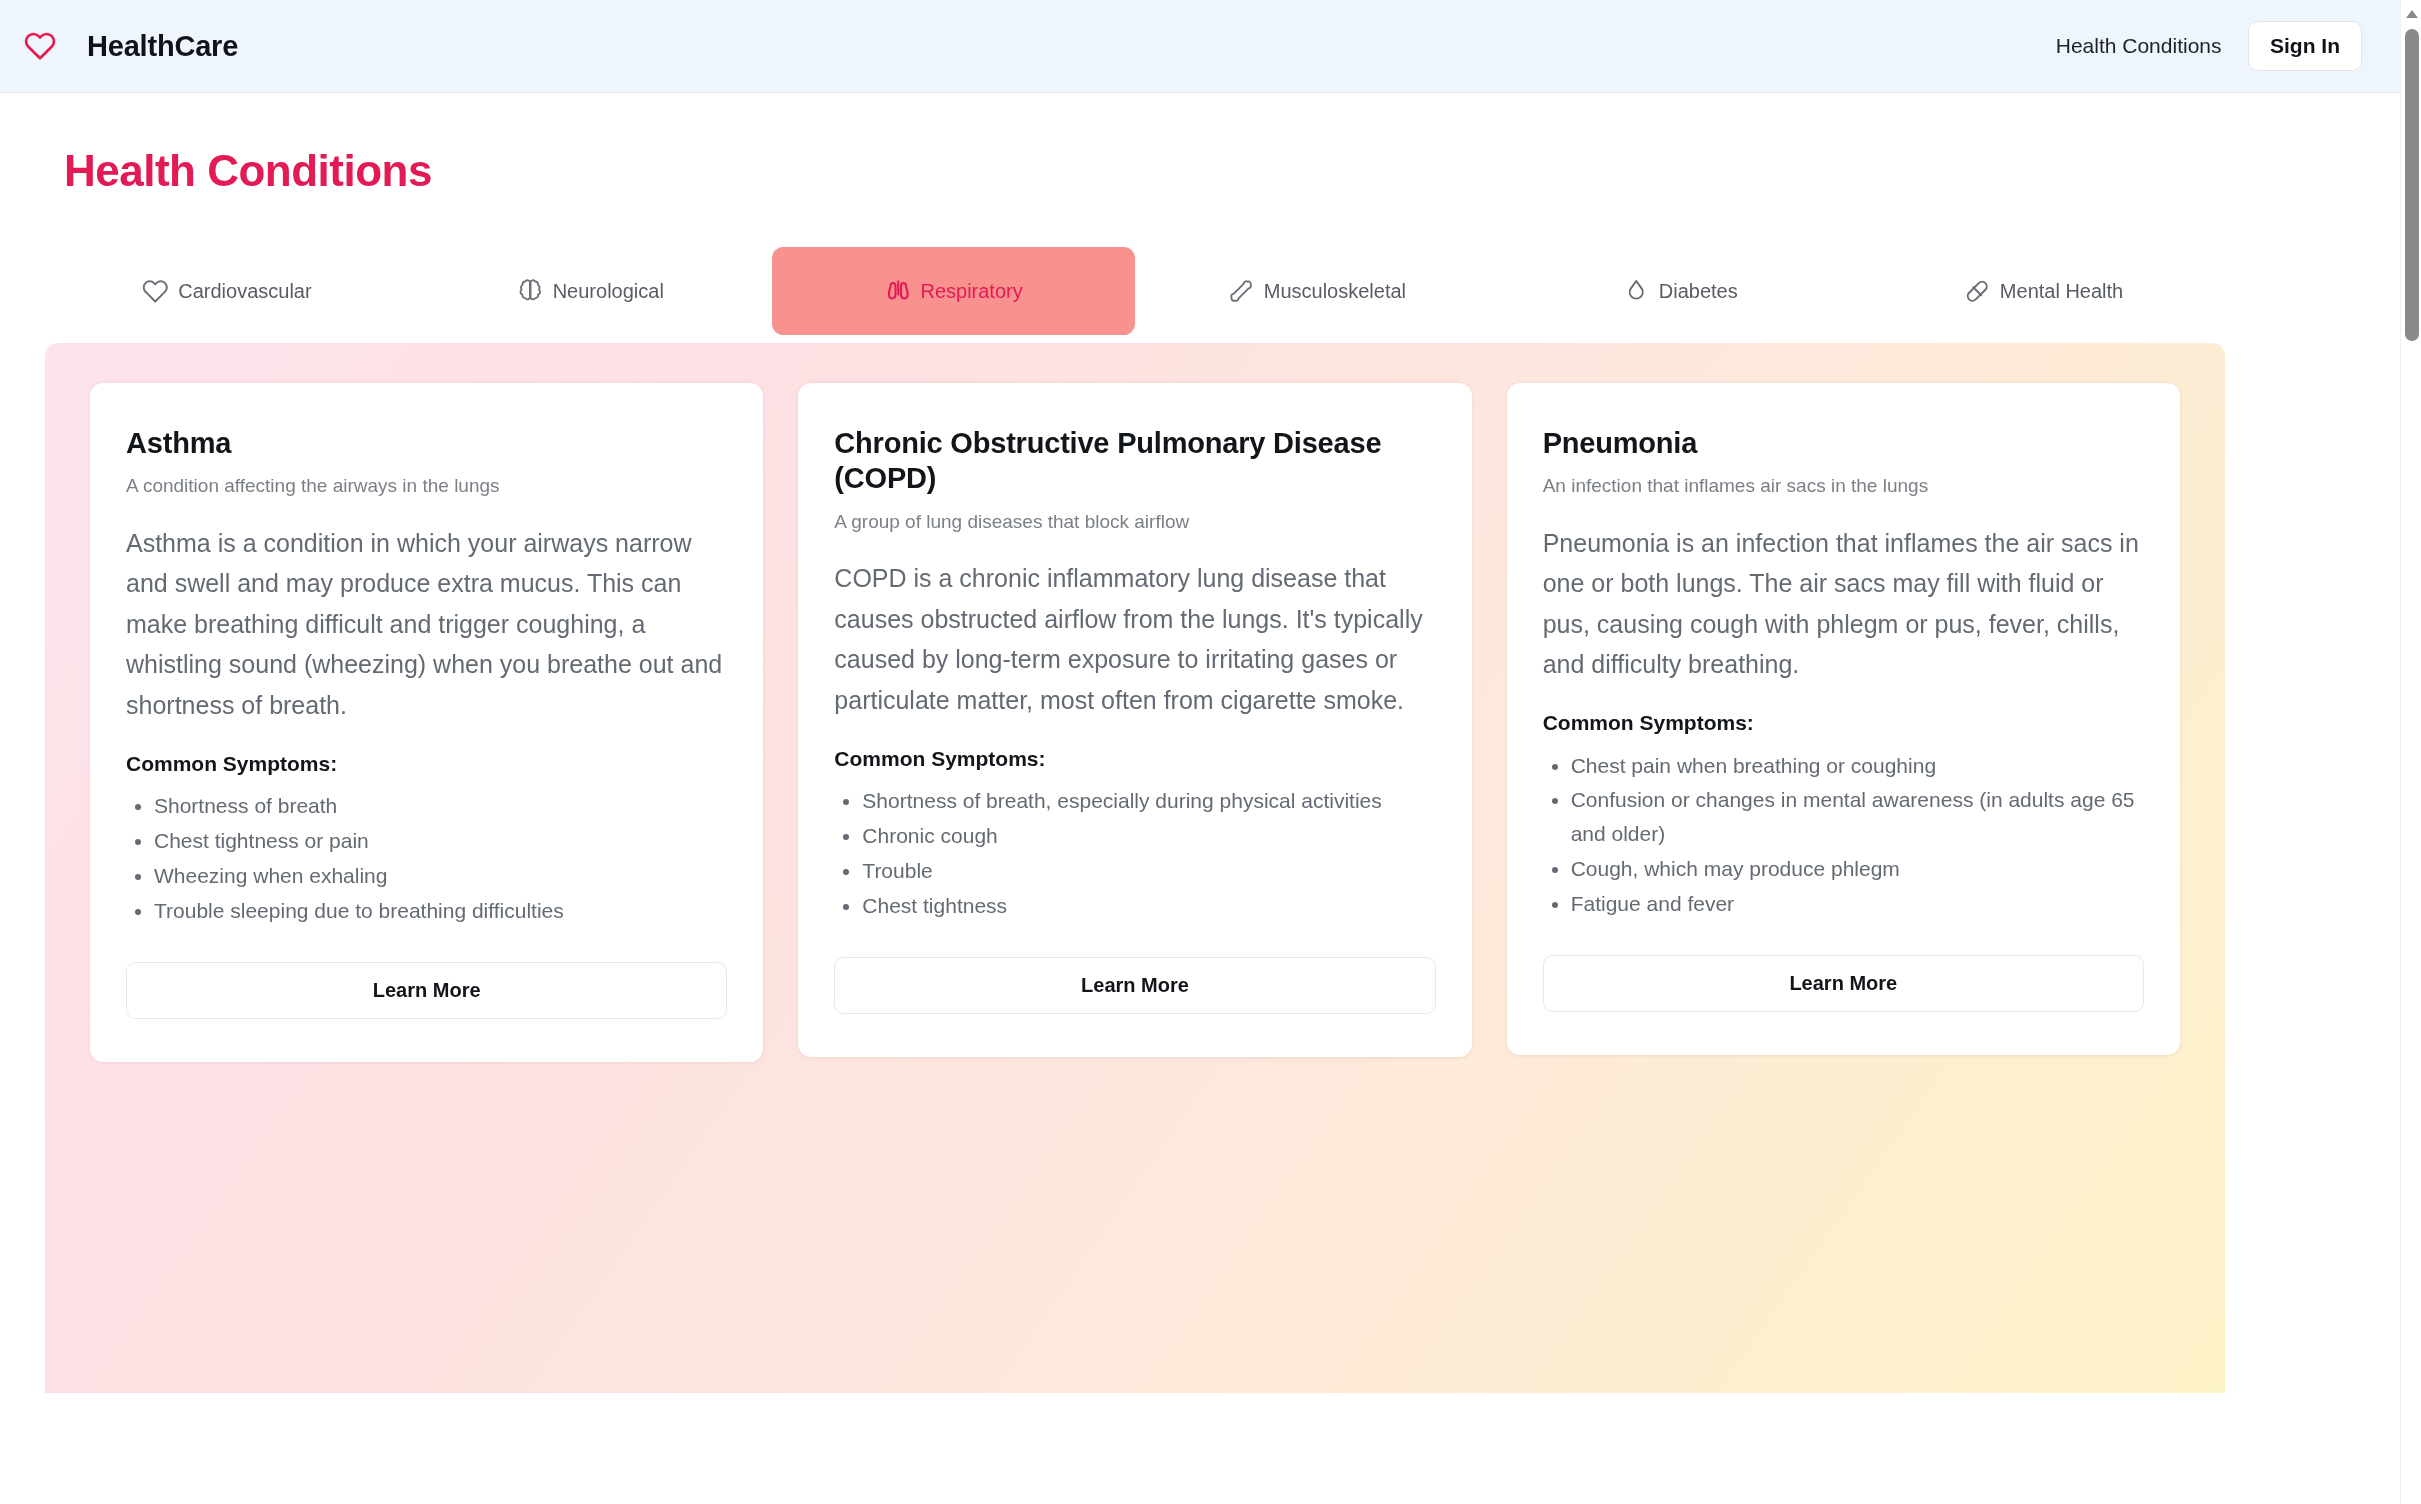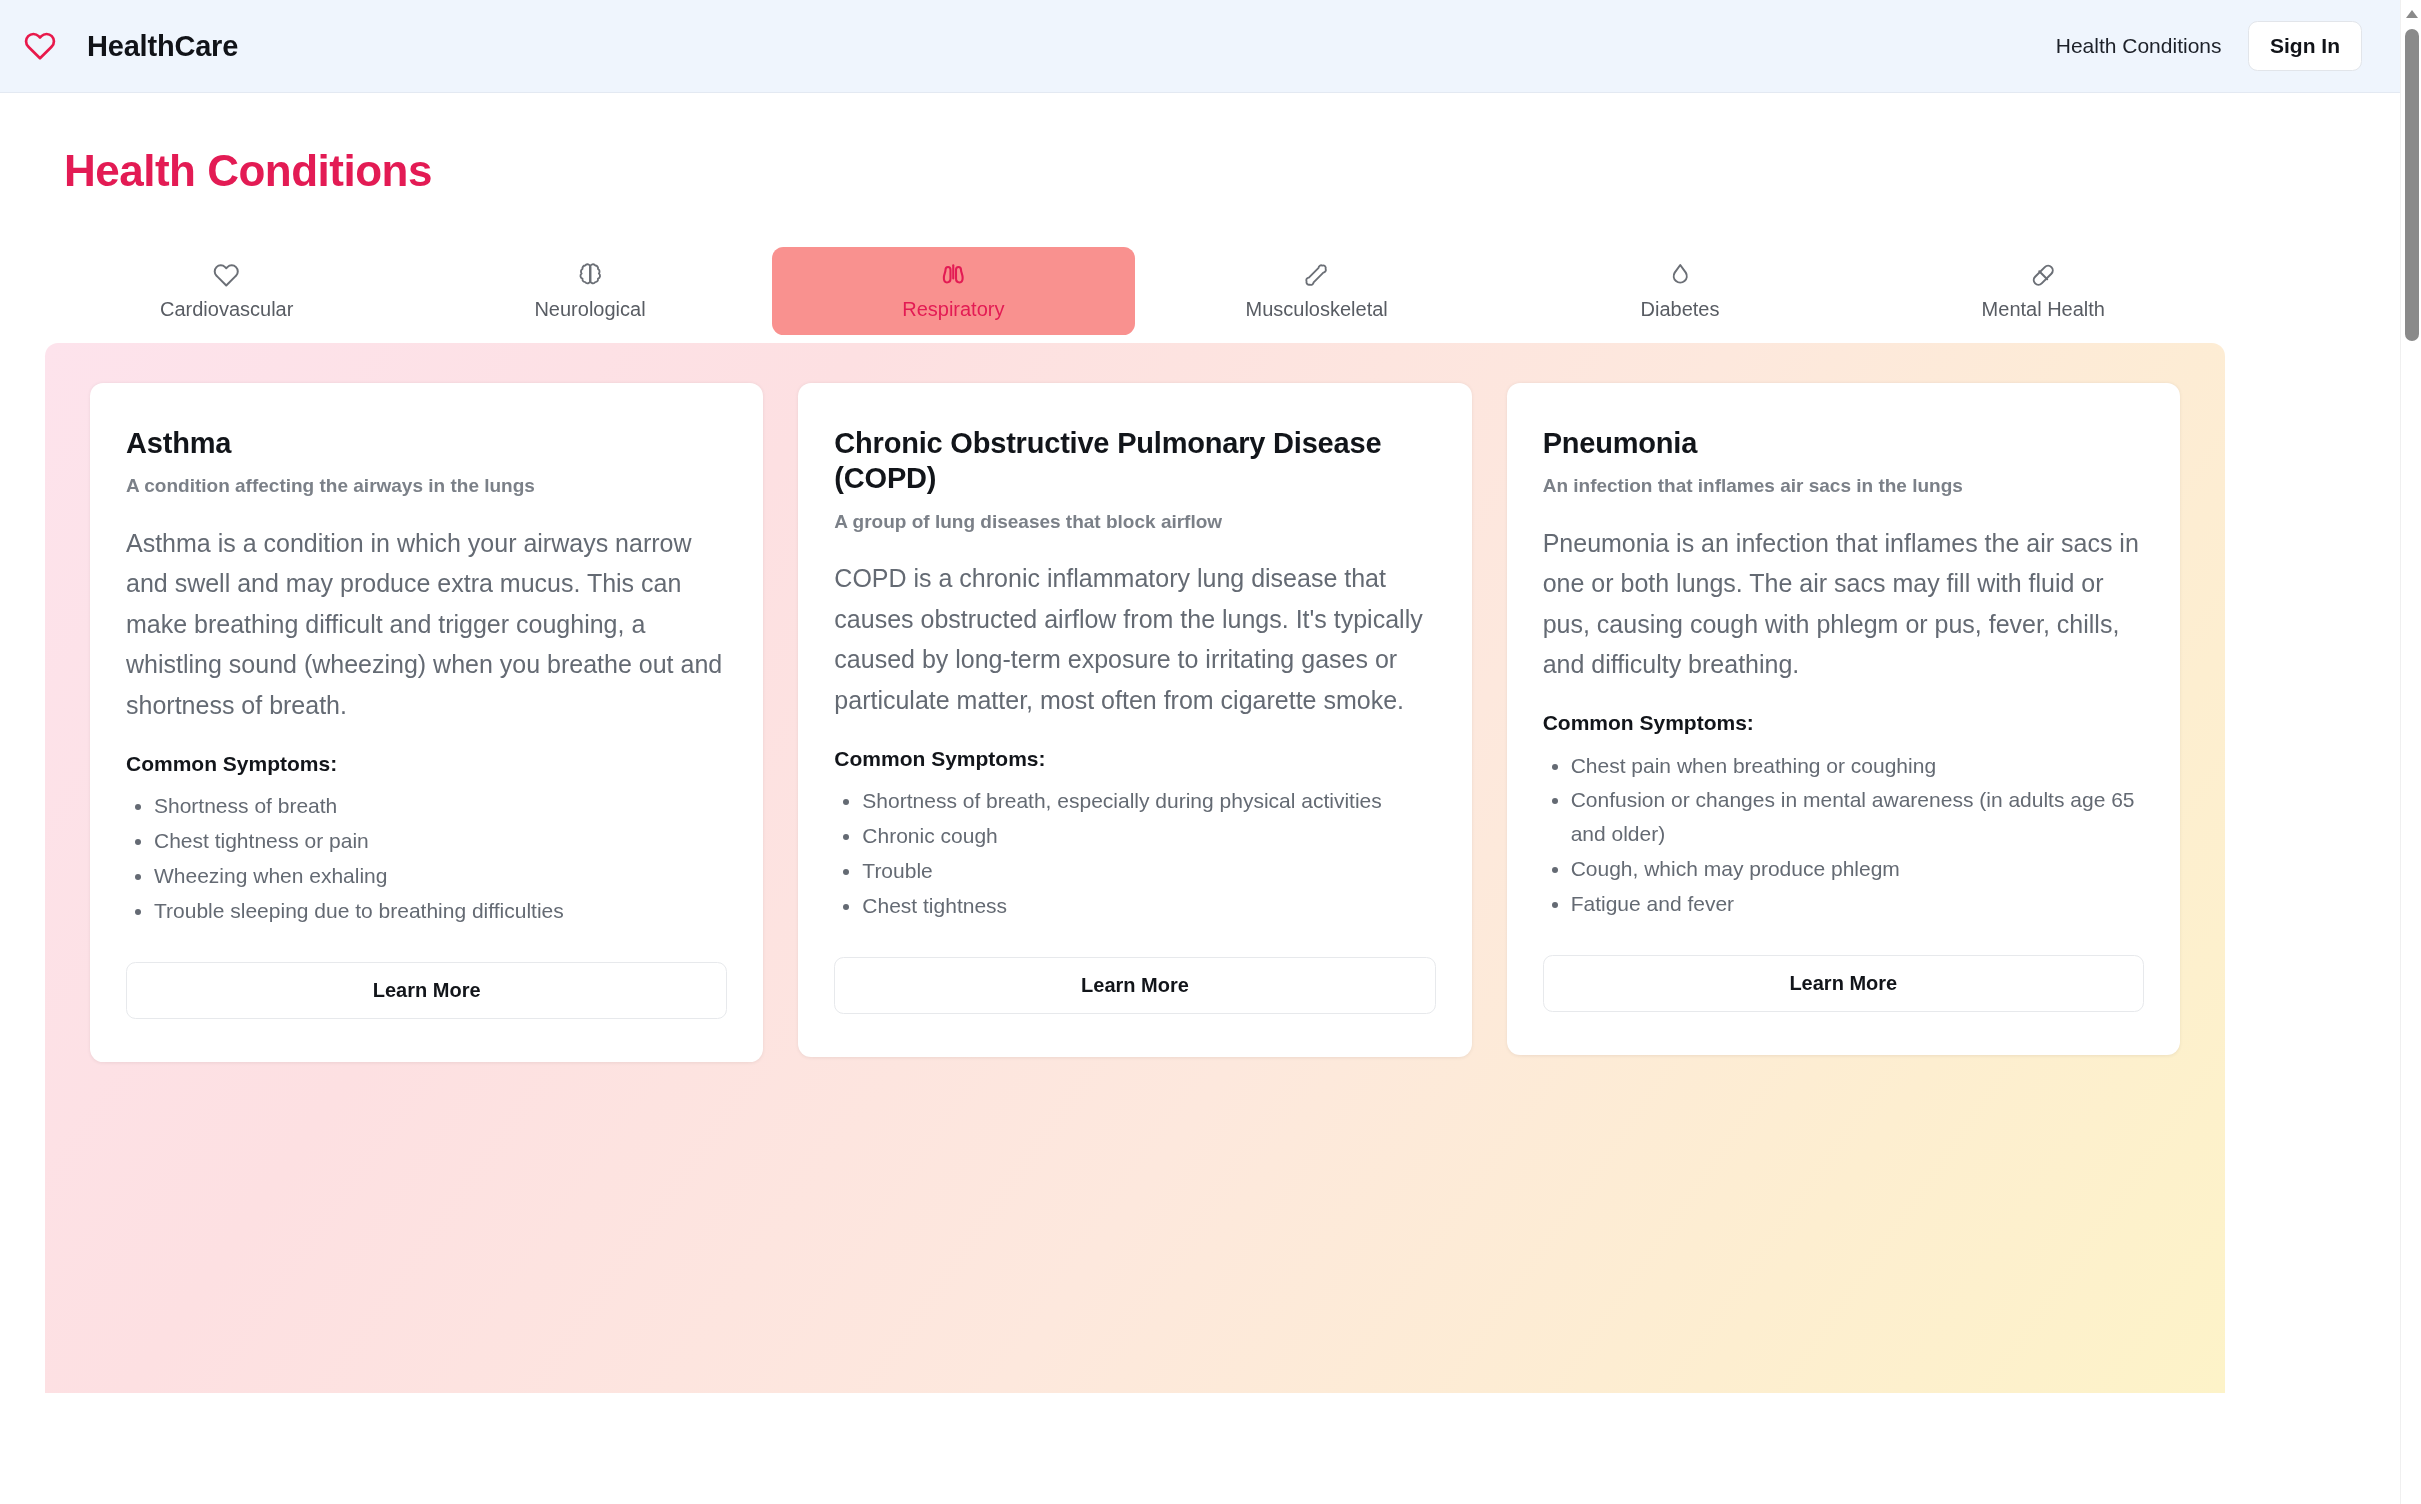--- a/index.html
+++ b/index.html
@@ -100,21 +100,21 @@
   .tabs {
     display: flex;
     margin: 51px 0 0 45px;
     width: 2180px;
   }
   .tab {
     flex: 1 1 0;
     height: 88px;
     border-radius: 11.4px;
     display: flex;
-    flex-direction: column;
+    flex-direction: row;
     align-items: center;
     justify-content: center;
     gap: 8.5px;
     cursor: pointer;
     background: transparent;
   }
   .tab.active {
     background: #f9918f;
   }
   .tab-icon {
@@ -162,21 +162,20 @@
     font-weight: bold;
     color: #12151a;
     line-height: 1.22;
     letter-spacing: -0.2px;
   }
   .card-subtitle {
     font-size: 19px;
     color: #7b8088;
     margin-top: 13.2px;
     line-height: 1.3;
-    font-weight: bold;
   }
   .card-desc {
     font-size: 25px;
     color: #646a73;
     line-height: 1.62;
     margin-top: 24px;
   }
   .symptoms-heading {
     font-size: 21px;
     font-weight: bold;

